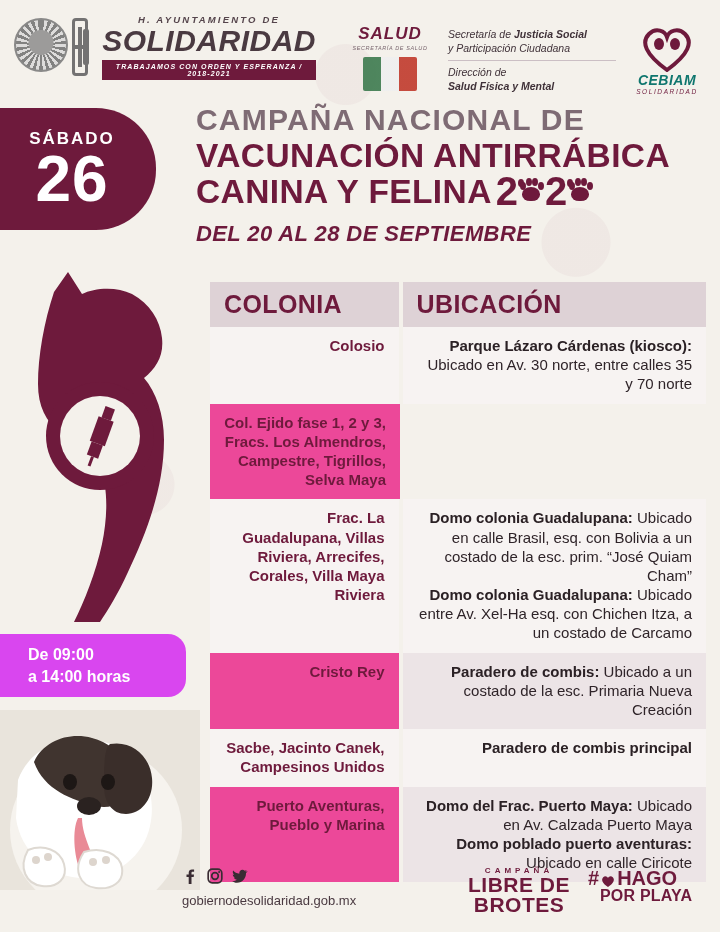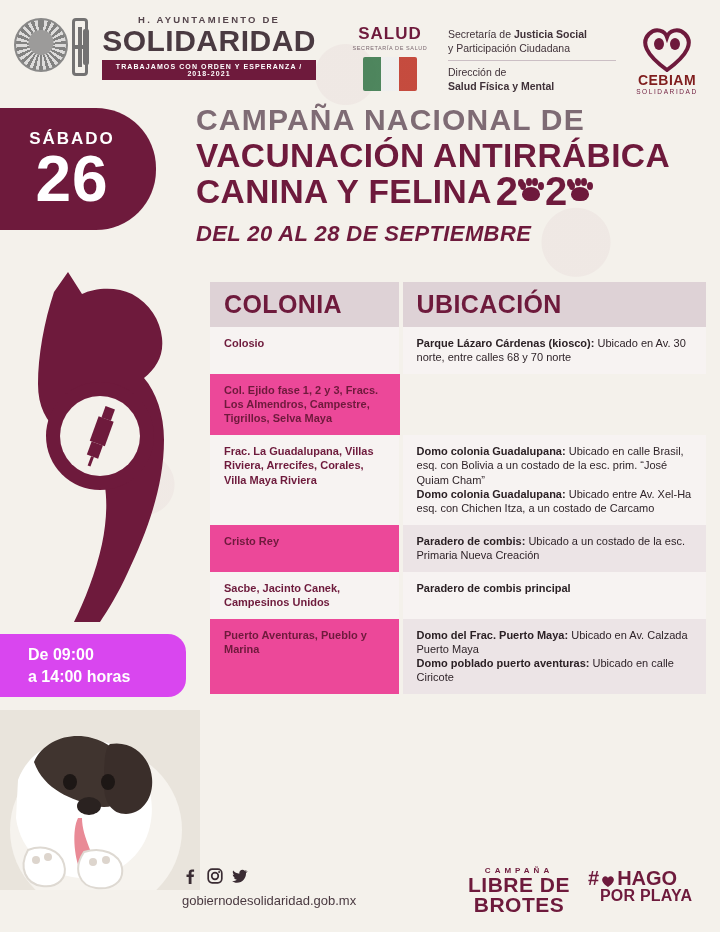--- a/index.html
+++ b/index.html
@@ -20,21 +20,21 @@
       radial-gradient(circle at 12% 18%, rgba(120,20,60,0.05) 0 38px, transparent 39px),
       radial-gradient(circle at 48% 8%, rgba(120,20,60,0.04) 0 30px, transparent 31px),
       radial-gradient(circle at 80% 26%, rgba(120,20,60,0.04) 0 34px, transparent 35px),
       radial-gradient(circle at 20% 52%, rgba(120,20,60,0.035) 0 30px, transparent 31px),
       radial-gradient(circle at 92% 60%, rgba(120,20,60,0.04) 0 40px, transparent 41px),
       radial-gradient(circle at 6% 80%, rgba(120,20,60,0.03) 0 28px, transparent 29px);
     pointer-events:none;
   }
 
   
-  .header{position:relative;height:92px;padding:8px 14px 0 14px;display:flex;align-items:flex-start;}
+  .header{position:relative;height:92px;padding:8px 14px 0 14px;display:flex;align-items:flex-start;font-style:italic;}
   .logo-seal{width:52px;height:52px;margin-top:10px;}
   .seal-circle{
     width:50px;height:50px;border-radius:50%;
     background:
       radial-gradient(circle at 50% 45%, #8d8d8d 0 12px, transparent 13px),
       repeating-conic-gradient(from 0deg, #6f6f6f 0deg 8deg, #d9d9d9 8deg 16deg);
     border:2px solid #777;
     opacity:.85;
   }
   .logo-glyph{
@@ -67,21 +67,21 @@
     background:linear-gradient(90deg,#3c7a4e 0 33%, #efefef 33% 66%, #c0392b 66% 100%);
     opacity:.9;border-radius:2px;}
   .sec-block{margin-left:10px;margin-top:8px;font-size:10.5px;color:#3f3138;line-height:1.3;max-width:172px;}
   .sec-block b{font-weight:700;}
   .sec-div{height:1px;background:#cbbfc4;margin:5px 0 5px;width:168px;}
   .cebiam{margin-left:12px;margin-top:4px;width:78px;text-align:center;}
   .cebiam-heart{
     width:56px;height:50px;margin:0 auto;position:relative;
   }
   .cebiam-heart svg{display:block;}
-  .cebiam-name{font-size:14px;font-weight:700;color:#7f1d1d;letter-spacing:.5px;margin-top:-2px;}
+  .cebiam-name{font-size:14px;font-weight:700;color:#0f766e;letter-spacing:.5px;margin-top:-2px;}
   .cebiam-sub{font-size:6.5px;letter-spacing:1.6px;color:#6e1a3c;}
 
   
   .title-area{position:relative;height:160px;}
   .date-badge{
     position:absolute;left:-34px;top:8px;width:190px;height:122px;
     background:#6e1a3c;border-radius:0 60px 60px 0;
     color:#fff;display:flex;flex-direction:column;align-items:center;justify-content:center;
     padding-left:22px;box-sizing:border-box;
   }
@@ -118,21 +118,21 @@
   
   .table{position:absolute;left:210px;top:282px;width:496px;}
   .thead{display:flex;justify-content:flex-end;}
   .th{
     background:#ded2d6;color:#6e1a3c;font-size:25px;font-weight:700;letter-spacing:.4px;
     padding:8px 14px;box-sizing:border-box;
   }
   .th.c1{width:190px;}
   .th.c2{width:306px;margin-left:4px;}
   .row{display:flex;}
-  .cell{padding:9px 14px 10px 14px;box-sizing:border-box;font-size:11px;line-height:1.28;}
+  .cell{padding:9px 14px 10px 14px;box-sizing:border-box;font-size:15px;line-height:1.28;text-align:right;}
   .cell.c1{width:190px;color:#6e1a3c;font-weight:700;}
   .cell.c2{width:306px;margin-left:4px;color:#2f2429;}
   .cell.c2 .lead{font-weight:700;color:#2b2125;}
   .row.alt .cell{background:#ec4899;}
   .row .cell{background:#f7f3f2;}
   .row.alt .cell.c2{background:#ece4e6;}
   .social{position:absolute;left:182px;top:868px;display:flex;gap:9px;align-items:center;}
   .s-ic{width:16px;height:16px;color:#3a2c33;}
   .weburl{position:absolute;left:182px;top:893px;font-size:13px;color:#4a3a41;}
   .campana{position:absolute;left:468px;top:866px;text-align:center;}
@@ -276,21 +276,21 @@
   <div class="table">
     <div class="thead">
       <div class="th c1">COLONIA</div>
       <div class="th c2">UBICACIÓN</div>
     </div>
 
     <div class="row">
       <div class="cell c1">Colosio</div>
       <div class="cell c2">
         <span class="lead">Parque Lázaro Cárdenas (kiosco):</span>
-        <span>Ubicado en Av. 30 norte, entre calles 68 y 70 norte</span>
+        <span>Ubicado en Av. 30 norte, entre calles 35 y 70 norte</span>
       </div>
     </div>
 
     <div class="row alt">
       <div class="cell c1">Col. Ejido fase 1, 2 y 3, Fracs. Los Almendros, Campestre, Tigrillos, Selva Maya</div>
     </div>
 
     <div class="row">
       <div class="cell c1">Frac. La Guadalupana, Villas Riviera, Arrecifes, Corales, Villa Maya Riviera</div>
       <div class="cell c2">

